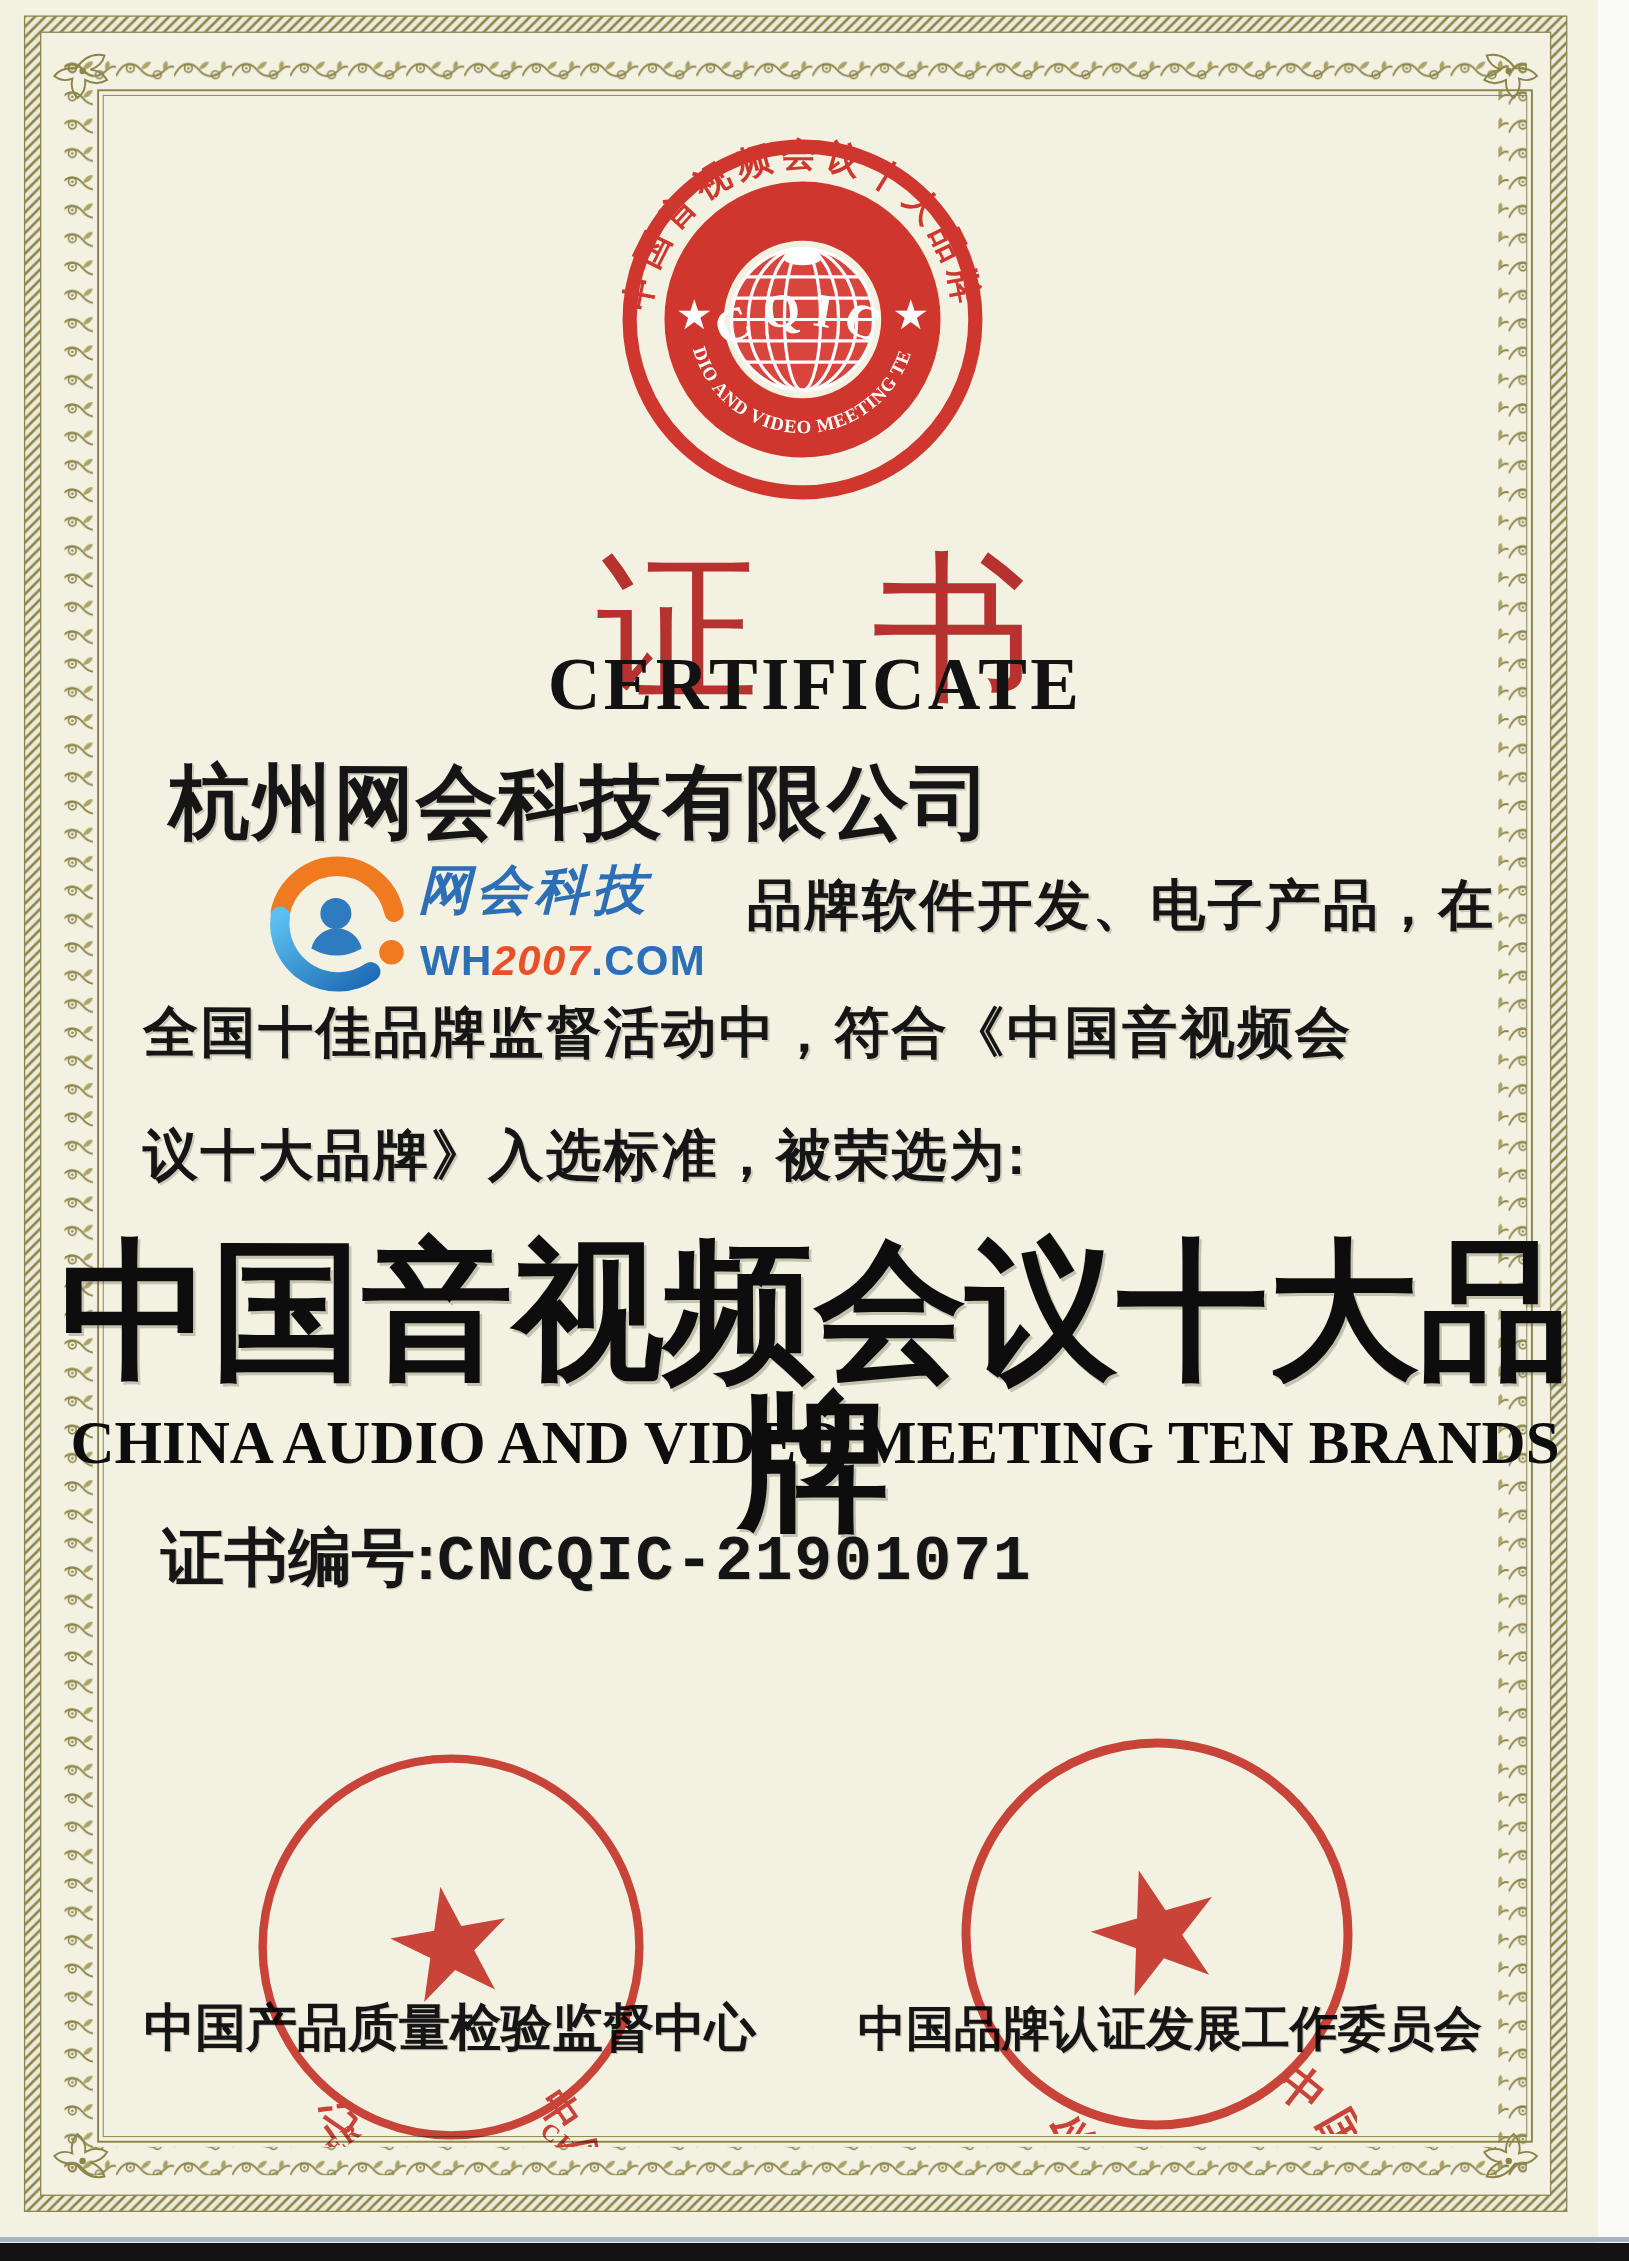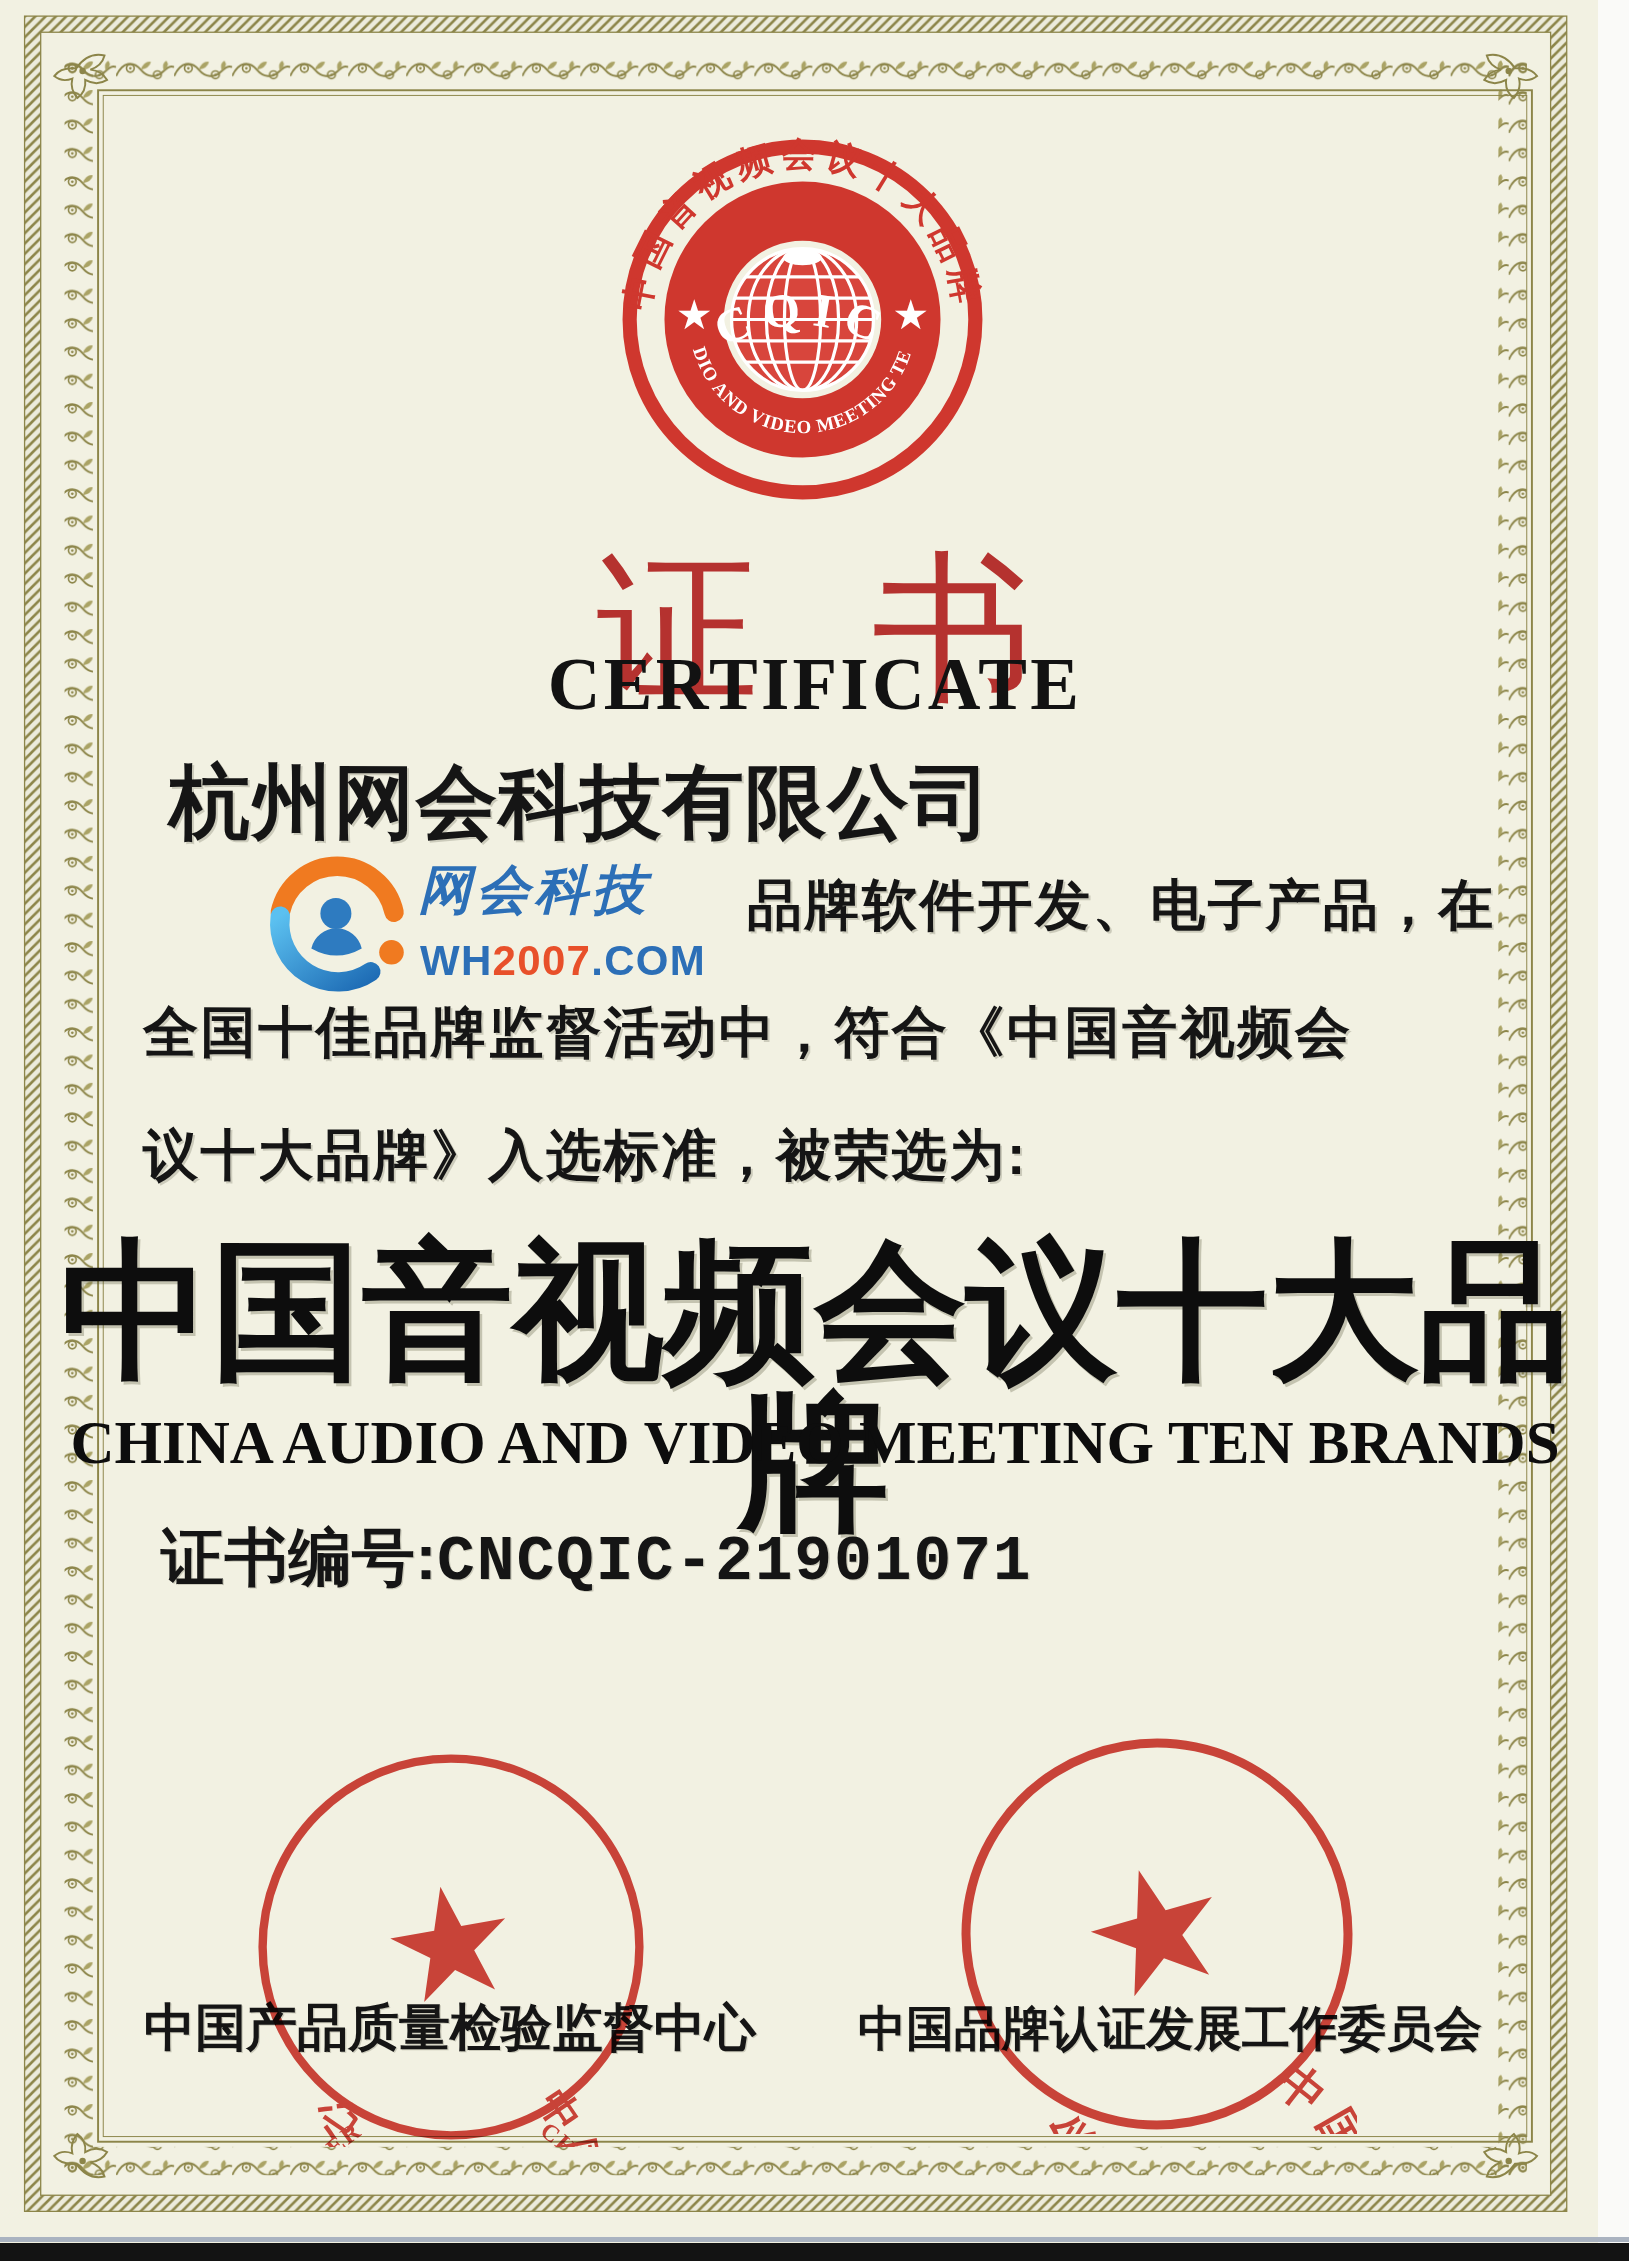--- a/index.html
+++ b/index.html
@@ -40,21 +40,21 @@
   #logo-icon{left:268px;top:856px;z-index:2;}
   #logo-cn{
     left:418px;top:863px;font-size:53px;font-weight:900;
     color:#2c6fb7;letter-spacing:5.2px;line-height:1;z-index:2;
     font-style:italic;
   }
   #logo-url{
     left:420px;top:940px;font-size:42px;font-weight:900;
     letter-spacing:1.3px;line-height:1;z-index:2;color:#2c6fb7;
   }
-  #logo-url .num{color:#e8502a;}
+  #logo-url .num{color:#e8502a;font-style:italic;}
   
   .body-line{
     font-size:55px;font-weight:900;line-height:1;letter-spacing:2.6px;
     z-index:2;text-shadow:1.9px 1.9px 0 rgba(90,90,70,.25);
   }
   #body-line1{left:747px;top:878px;}
   #body-line2{left:143px;top:1005px;}
   #body-line3{left:143px;top:1128px;}
   
   #award-cn{

